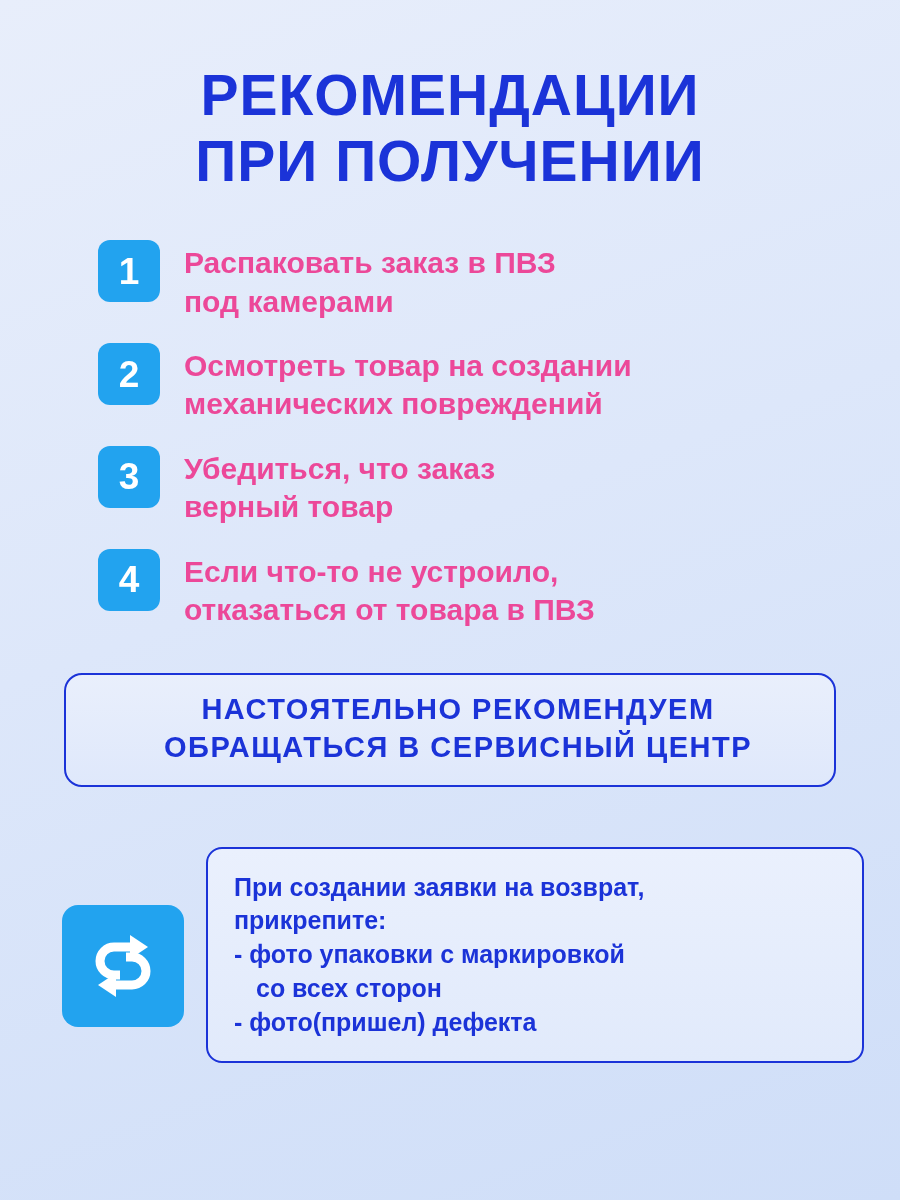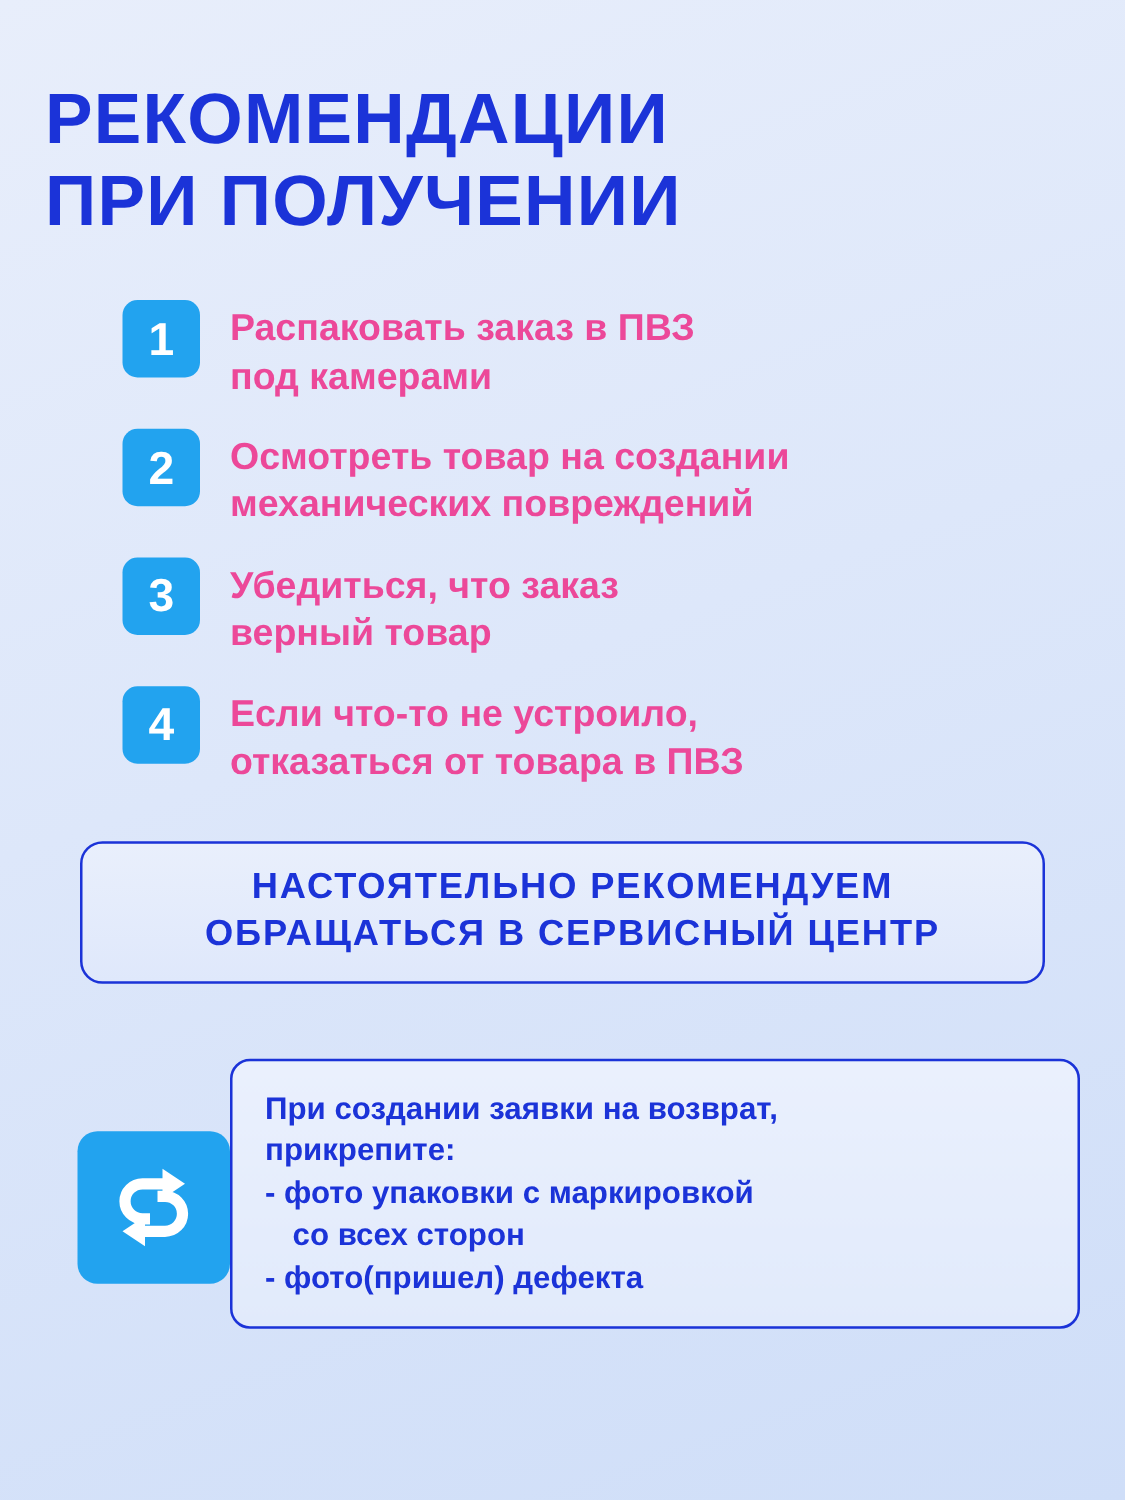--- a/index.html
+++ b/index.html
@@ -19,20 +19,21 @@
     position: relative;
     width: 900px;
     height: 1200px;
     box-sizing: border-box;
     padding: 0 36px;
   }
 
   
   .title {
     padding-top: 62px;
+    text-align: center;
     font-weight: bold;
     font-size: 57px;
     line-height: 1.16;
     letter-spacing: 1px;
     color: #1b33d8;
     text-transform: uppercase;
   }
   .title .line {
     display: block;
     white-space: nowrap;
@@ -95,20 +96,21 @@
   .banner .line {
     display: block;
     white-space: nowrap;
   }
 
   
   .bottom {
     margin-top: 60px;
     display: flex;
     align-items: flex-start;
+    gap: 22px;
     padding-left: 26px;
   }
   .return-icon {
     flex: 0 0 auto;
     width: 122px;
     height: 122px;
     border-radius: 16px;
     background: #22a3ef;
     margin-top: 58px;
     display: flex;

